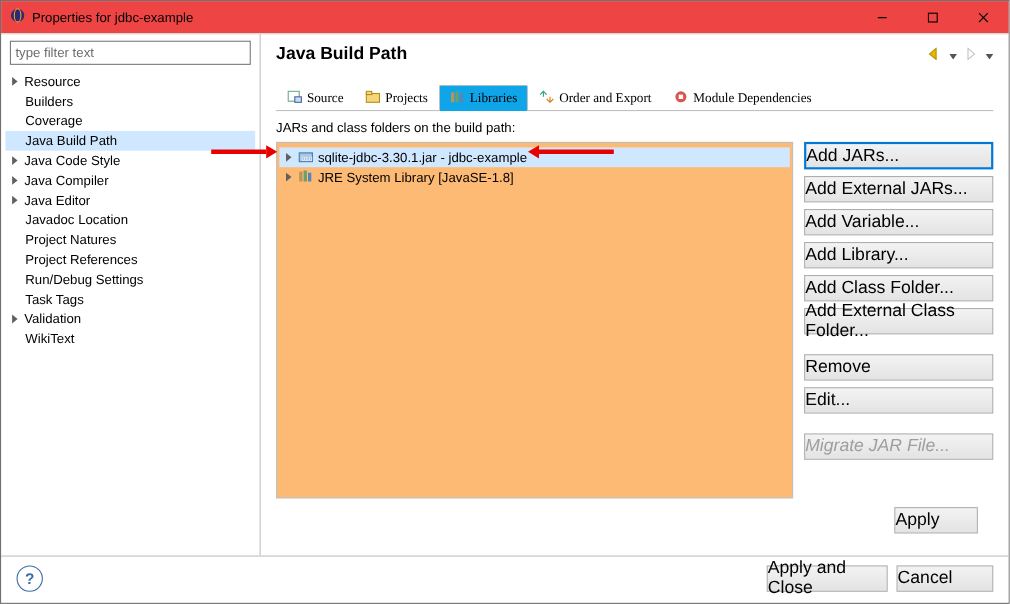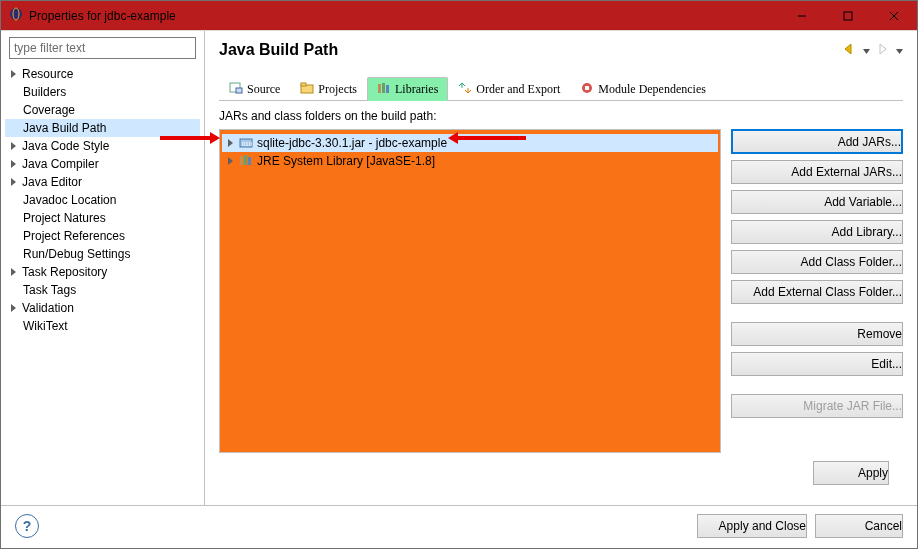--- a/index.html
+++ b/index.html
@@ -1,48 +1,48 @@
 <!DOCTYPE html>
 <html><head>
 <meta charset="utf-8">
 <style>
   * { box-sizing: border-box; }
   html,body { margin:0; padding:0; font-family: "Segoe UI", Tahoma, sans-serif; font-size:12px; color:#000; background:#fff; }
   .window { width:918px; height:549px; border:1px solid #707070; display:flex; flex-direction:column; position:relative; background:#fff; }
-  .titlebar { height:30px; display:flex; align-items:center; padding:0 0 0 8px; border-bottom:1px solid #d9d9d9; background:#b91c1c; }
+  .titlebar { height:30px; display:flex; align-items:center; padding:0 0 0 8px; border-bottom:1px solid #d9d9d9; background:#ef4444; }
   .titlebar .title { flex:1; display:flex; align-items:center; gap:6px; }
   .winctrls { display:flex; height:100%; }
   .winctrls div { width:46px; display:flex; align-items:center; justify-content:center; font-size:12px; color:#000; }
   .winctrls div svg { display:block; }
   .body { flex:1; display:flex; flex-direction:column; }
   .upper { flex:1; display:flex; border-bottom:1px solid #c0c0c0; }
-  .sidebar { width:204px; border-right:1px solid #c0c0c0; display:flex; flex-direction:column; padding:6px 0 0 0; }
+  .sidebar { width:236px; border-right:1px solid #c0c0c0; display:flex; flex-direction:column; padding:6px 0 0 0; }
   .filterbox { margin:0 8px 6px 8px; height:22px; border:1px solid #7a7a7a; padding:2px 4px; color:#6d6d6d; display:flex; align-items:center; }
   .tree { padding:0 4px; }
   .titem { display:flex; align-items:center; height:18px; padding:0 4px 0 4px; }
   .titem.expandable::before { content:""; display:inline-block; width:0; height:0; border-top:4px solid transparent; border-bottom:4px solid transparent; border-left:5px solid #606060; margin-right:6px; margin-left:2px; }
   .titem.leaf { padding-left:18px; }
   .titem.sel { background:#cfe8ff; }
   .main { flex:1; display:flex; flex-direction:column; padding:10px 14px 10px 14px; }
   .header-row { display:flex; align-items:center; margin-bottom:16px; }
   .page-title { font-size:16px; font-weight:600; flex:1; }
   .navarrows { display:flex; align-items:center; gap:6px; }
   .tabs { display:flex; align-items:flex-end; border-bottom:1px solid #c0c0c0; height:26px; }
   .tab { display:flex; align-items:center; gap:4px; padding:0 9px; height:24px; border:1px solid transparent; border-bottom:none; position:relative; top:1px;font-family:Liberation Serif, serif; }
-  .tab.active { border-color:#c0c0c0; background:#86efac; border-top-left-radius:2px; border-top-right-radius:2px; }
+  .tab.active { border-color:#c0c0c0; background:#0ea5e9; border-top-left-radius:2px; border-top-right-radius:2px; }
   .subtitle { margin:8px 0 6px 0; }
   .content-row { flex:1; display:flex; gap:10px; }
-  .listpane { flex:1; border:1px solid #c0c0c0; padding:4px 2px; position:relative; background:#f97316; }
+  .listpane { flex:1; border:1px solid #c0c0c0; padding:4px 2px; position:relative; background:#fdba74; }
   .litem { display:flex; align-items:center; height:18px; padding:0 4px; }
   .litem .twist { width:0; height:0; border-top:4px solid transparent; border-bottom:4px solid transparent; border-left:5px solid #606060; margin-right:6px; margin-left:2px; display:inline-block; }
   .litem.sel { background:#cfe8ff; }
   .btncol { width:172px; display:flex; flex-direction:column; gap:6px; }
-  .btn { height:24px; border:1px solid #adadad; background:linear-gradient(#f3f3f3,#e3e3e3); display:flex; align-items:center; justify-content:flex-end; font-size:12px; }
+  .btn { height:24px; border:1px solid #adadad; background:linear-gradient(#f3f3f3,#e3e3e3); display:flex; align-items:center; justify-content:flex-start; font-size:16px; }
   .btn.primary { border:2px solid #0078d7; height:25px; }
-  .btn.disabled { color:#9e9e9e; }
+  .btn.disabled { color:#9e9e9e;font-style:italic; }
   .apply-row { display:flex; justify-content:flex-end; padding:8px 14px 10px 0; }
   .apply-row .btn { width:76px; }
   .footer { display:flex; align-items:center; padding:8px 14px 10px 14px; }
   .footer .help { width:24px; height:24px; border:1.5px solid #3b6ea5; border-radius:50%; color:#3b6ea5; display:flex; align-items:center; justify-content:center; font-weight:bold; font-size:14px; }
   .footer .spacer { flex:1; }
   .footer .btn { width:110px; margin-left:8px; }
   
   .arrow-ann { position:absolute; pointer-events:none; }
 </style>
 </head>
@@ -111,23 +111,20 @@
               <span>Javadoc Location</span>
             </div>
             <div class="titem leaf">
               <span>Project Natures</span>
             </div>
             <div class="titem leaf">
               <span>Project References</span>
             </div>
             <div class="titem leaf">
               <span>Run/Debug Settings</span>
-            </div>
-            <div class="titem expandable">
-              <span>Task Repository</span>
             </div>
             <div class="titem leaf">
               <span>Task Tags</span>
             </div>
             <div class="titem expandable">
               <span>Validation</span>
             </div>
             <div class="titem leaf">
               <span>WikiText</span>
             </div>

